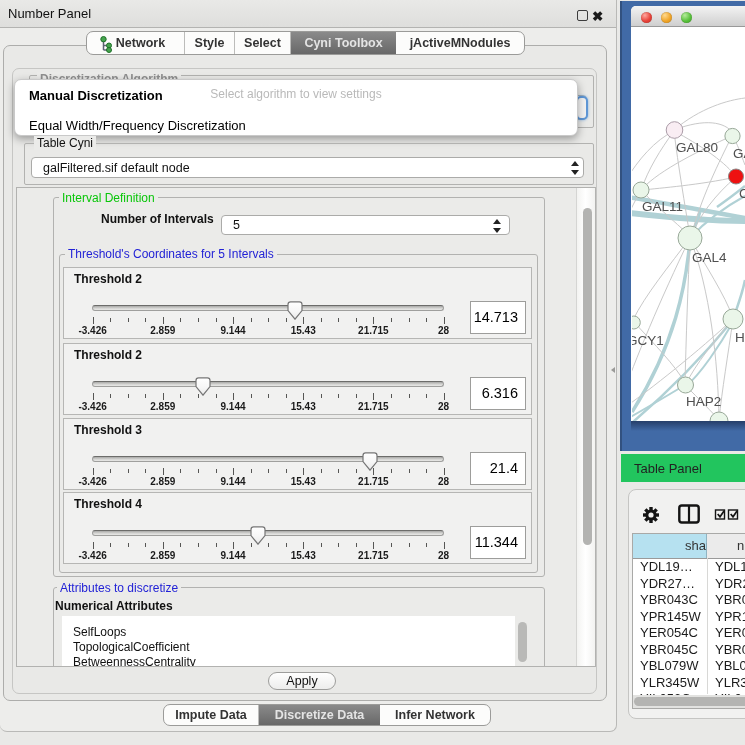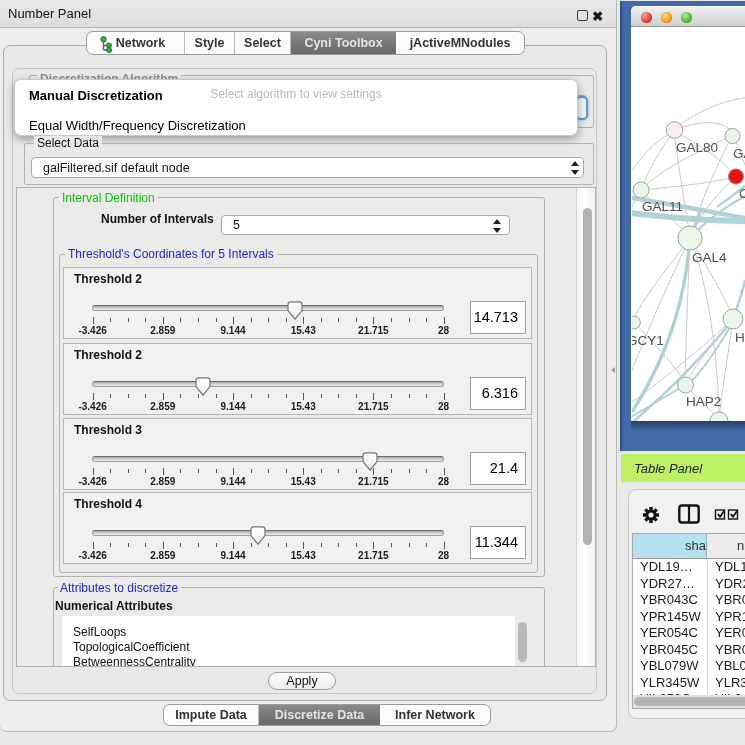--- a/index.html
+++ b/index.html
@@ -81,21 +81,21 @@
             border-left:2px solid #32517f;box-sizing:border-box;}
   #macwin{left:631px;top:6px;width:114px;height:415px;background:#fff;
           border-radius:5px 0 0 0;}
   #mactitle{left:631px;top:6px;width:114px;height:21px;
           background:linear-gradient(#f3f3f3,#cfcfcf);
           border-bottom:1px solid #999;border-radius:5px 0 0 0;box-sizing:border-box;}
   .light{position:absolute;top:12px;width:11px;height:11px;border-radius:50%;}
   #winshadow{left:631px;top:421px;width:114px;height:10px;
           background:linear-gradient(rgba(15,25,55,.55),rgba(15,25,55,0));}
   
-  #tbar{left:621px;top:454px;width:124px;height:28px;background:#bef264;font-style:italic;}
+  #tbar{left:621px;top:454px;width:124px;height:28px;background:#22c55e;}
   #tbar .t{position:absolute;left:13px;top:7px;font-size:13px;color:#222;}
   #tframe{left:628px;top:489px;width:125px;height:230px;background:#f1f1f0;
           border:1px solid #c5c5c3;border-radius:8px 0 0 8px;box-sizing:border-box;}
   #thead1{left:633px;top:534px;width:74px;height:24px;background:#b6e1f0;
           border-right:1px solid #90b4c2;box-sizing:border-box;
           font-size:13px;color:#333;text-align:center;text-indent:12px;line-height:24px;padding-left:40px;}
   #thead2{left:707px;top:534px;width:38px;height:24px;background:#ebebeb;
           font-size:13px;color:#333;padding-left:30px;line-height:24px;}
   #trows{left:633px;top:558px;width:112px;height:136px;background:#fff;
          border-top:1px solid #9a9a9a;font-size:13px;color:#1b1b1b;overflow:hidden;}
@@ -140,21 +140,21 @@
   <div class="abs" style="left:576px;top:96px;width:12px;height:24px;border:2px solid #5e96d5;
        border-radius:5px;background:#f2f2f2;box-sizing:border-box;box-shadow:0 0 3px #7fb0e0;"></div>
 
   <div class="abs" id="popup">
     <div style="position:absolute;left:0;top:7px;width:100%;text-align:center;font-size:12px;color:#b9b9b9;">Select algorithm to view settings</div>
     <div style="position:absolute;left:14px;top:8px;font-size:13px;font-weight:bold;color:#000;">Manual Discretization</div>
     <div style="position:absolute;left:14px;top:38px;font-size:13px;color:#000;">Equal Width/Frequency Discretization</div>
   </div>
 
   <div class="abs grpbox" style="left:24px;top:143px;width:568px;height:40px;border-radius:2px;"></div>
-  <div class="abs grplab" style="left:34px;top:136px;color:#111;">Select Data</div>
+  <div class="abs grplab" style="left:34px;top:136px;color:#111;">Table Cyni</div>
   <div class="abs combo" style="left:31px;top:157px;width:553px;height:21px;">
     <span class="tx">galFiltered.sif default node</span>
     <span class="updn" style="right:4px;top:3px;"></span>
   </div>
 
   <div class="abs" id="viewport">
 
     <div class="abs grpbox" style="left:36px;top:9px;width:490px;height:378px;"></div>
     <div class="abs grplab" style="left:42px;top:3px;color:#09c609;">Interval Definition</div>
     <div class="abs" style="left:84px;top:24px;font-size:12px;font-weight:bold;color:#111;">Number of Intervals</div>

